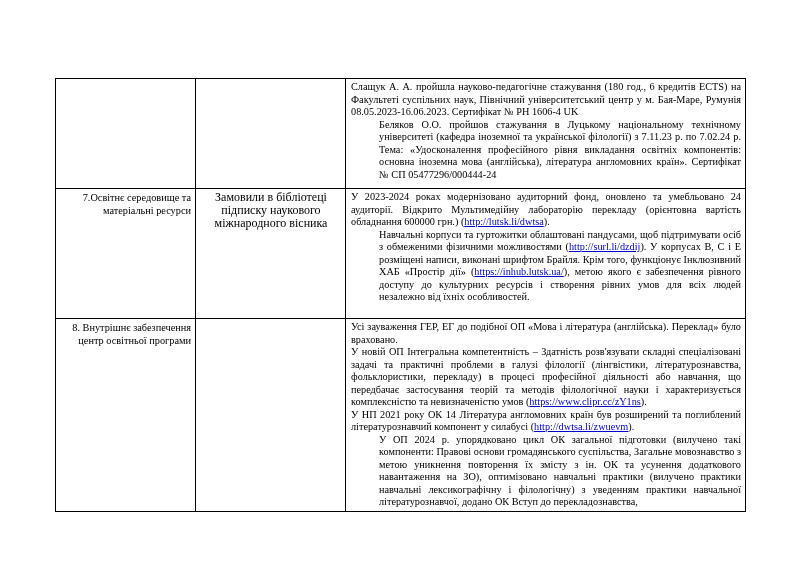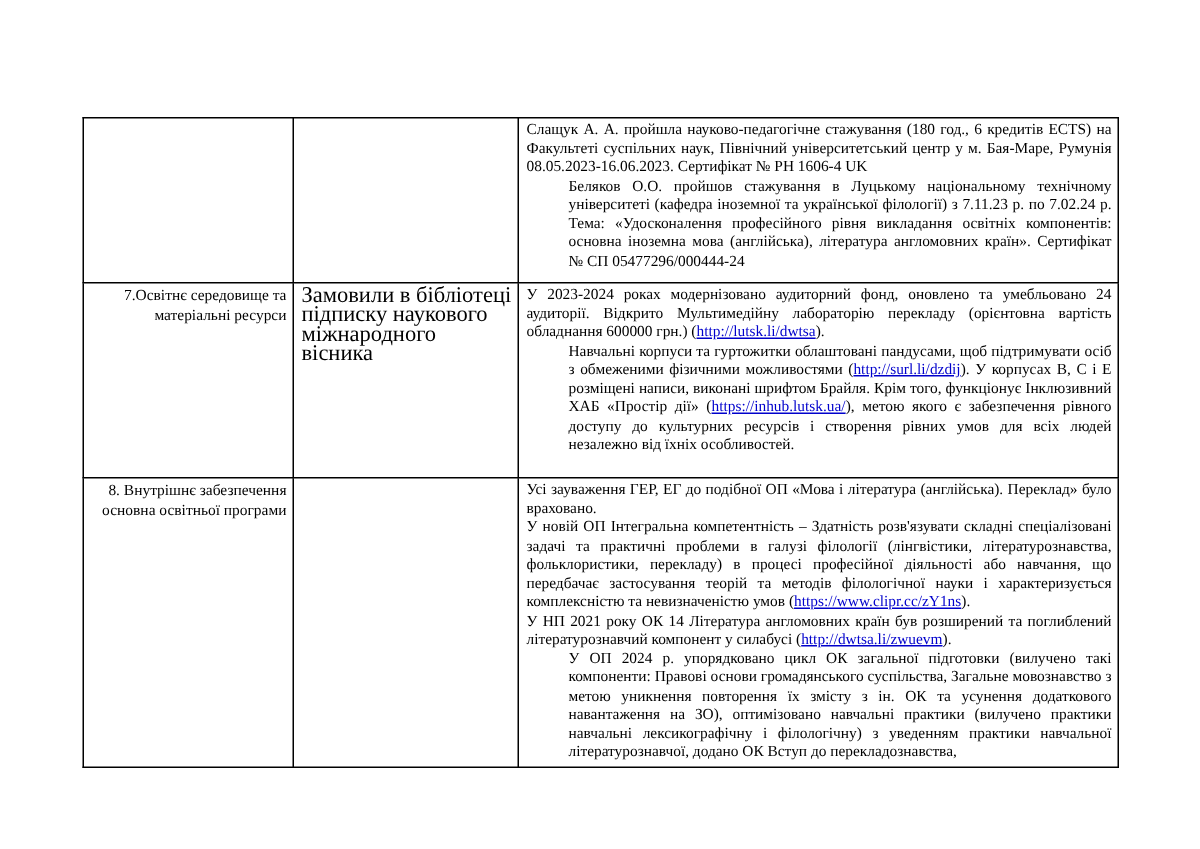--- a/index.html
+++ b/index.html
@@ -38,22 +38,22 @@
   col.c1 { width: 140px; }
   col.c2 { width: 150px; }
   col.c3 { width: 400px; }
 
   .cell-left {
     text-align: right;
     font-size: 10.3px;
     line-height: 13px;
   }
   .cell-mid {
-    text-align: left;
-    font-size: 15px;
+    text-align: center;
+    font-size: 12px;
     line-height: 13px;
   }
 
   .cell-main {
     text-align: justify;
     text-justify: inter-word;
     hyphens: none;
     font-size: 10.25px;
     line-height: 12.5px;
   }
@@ -118,21 +118,21 @@
               <span>Навчальні корпуси та гуртожитки облаштовані пандусами, щоб підтримувати осіб з обмеженими фізичними можливостями (<a class="doclink" href="#">http://surl.li/dzdij</a>). У корпусах В, С і Е розміщені написи, виконані шрифтом Брайля. Крім того, функціонує Інклюзивний ХАБ «Простір дії» (<a class="doclink" href="#">https://inhub.lutsk.ua/</a>), метою якого є забезпечення рівного доступу до культурних ресурсів і створення рівних умов для всіх людей незалежно від їхніх особливостей.</span>
             </p>
           </div>
         </td>
       </tr>
 
       <tr>
         <td>
           <div class="cell-left">
             <span>8.</span>
-            <span>Внутрішнє забезпечення основна освітньої програми</span>
+            <span>Внутрішнє забезпечення центр освітньої програми</span>
           </div>
         </td>
         <td>
           <div class="cell-mid"></div>
         </td>
         <td>
           <div class="cell-main">
             <p>
               <span>Усі зауваження ГЕР, ЕГ до подібної ОП «Мова і література (англійська). Переклад» було враховано.</span>
             </p>

